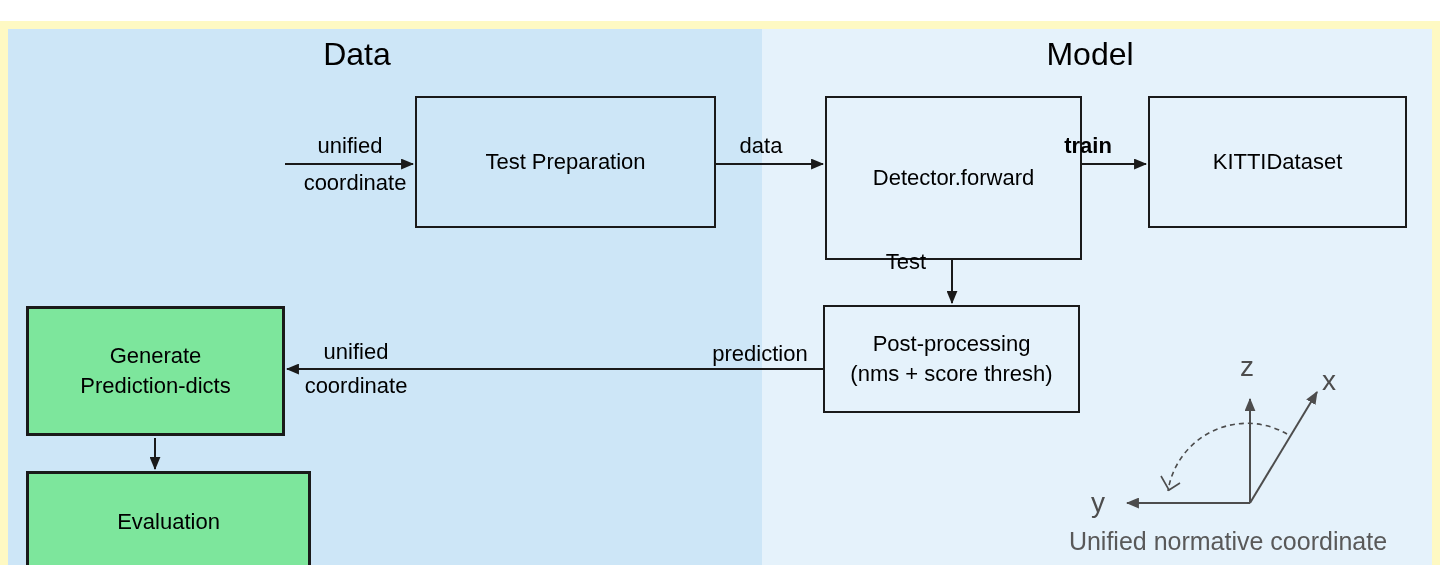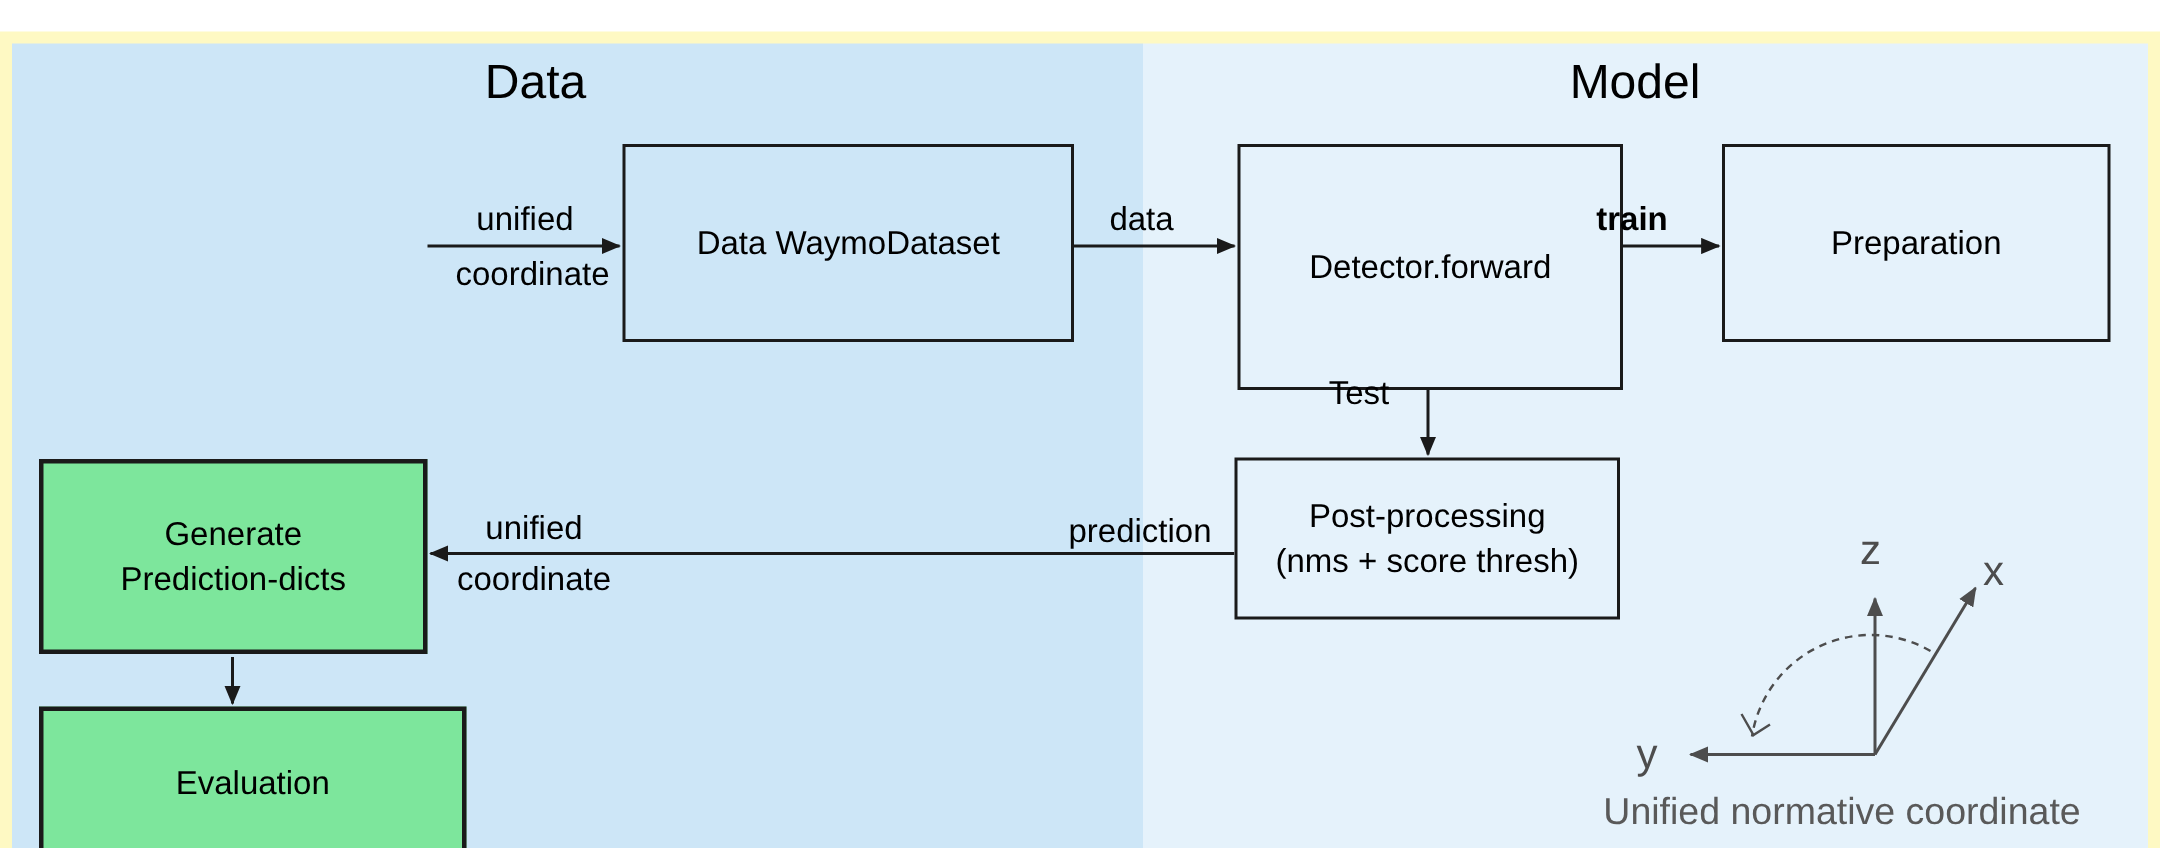--- a/index.html
+++ b/index.html
@@ -100,29 +100,29 @@
 
     <line class="axis-line" x1="1250" y1="482" x2="1250" y2="378" marker-end="url(#mG)"></line>
     <line class="axis-line" x1="1250" y1="482" x2="1317" y2="371" marker-end="url(#mG)"></line>
     <line class="axis-line" x1="1250" y1="482" x2="1127" y2="482" marker-end="url(#mG)"></line>
     <path class="arc-line" d="M 1287 413 A 80 80 0 0 0 1168 470"></path>
     <polyline class="arc-head" points="1161,455 1169,469 1180,462"></polyline>
   </svg>
 
 
   <div class="box fill-left box-preparation">
-    <div>Data WaymoDataset</div>
+    <div>Test Preparation</div>
   </div>
 
   <div class="box fill-right box-detector">
     <div>Detector.forward</div>
   </div>
 
   <div class="box fill-right box-optimization">
-    <div>Preparation</div>
+    <div>KITTIDataset</div>
   </div>
 
   <div class="box fill-right box-postprocessing">
     <div>Post-processing</div>
     <div>(nms + score thresh)</div>
   </div>
 
   <div class="box green box-generate">
     <div>Generate</div>
     <div>Prediction-dicts</div>

